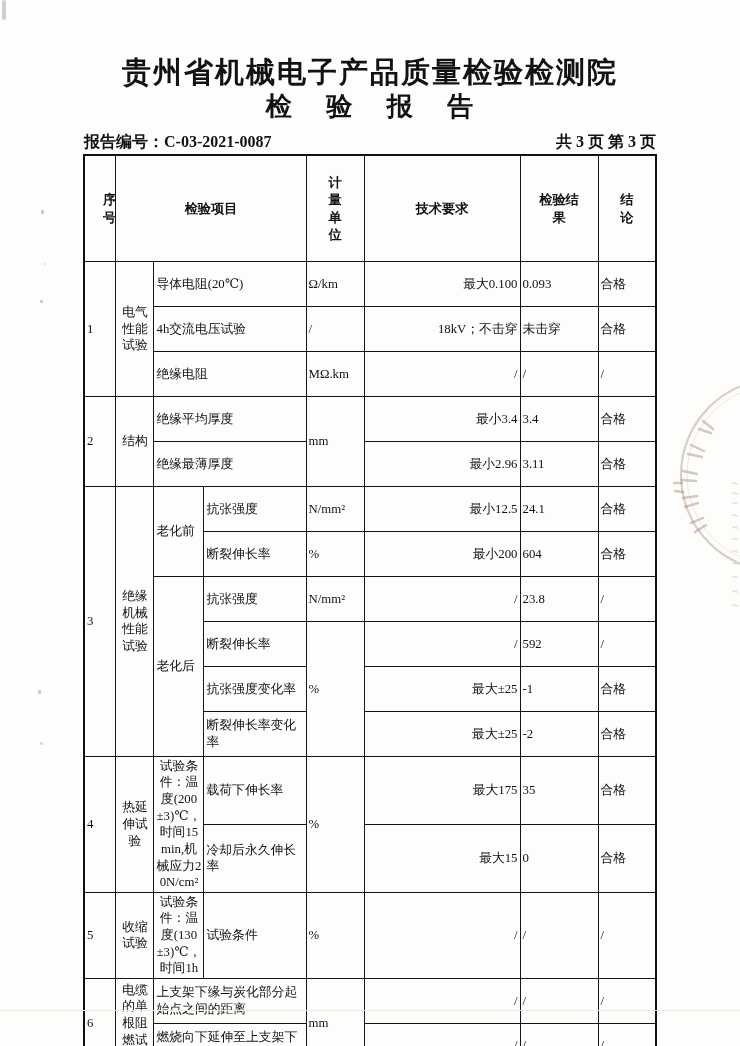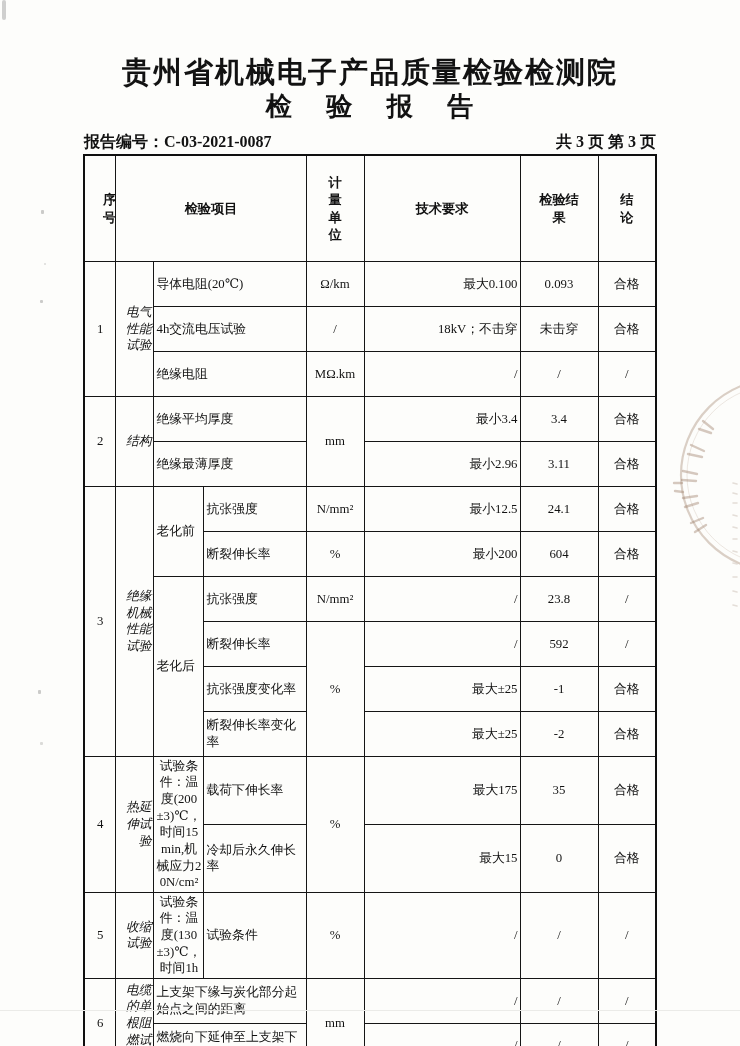--- a/index.html
+++ b/index.html
@@ -40,22 +40,22 @@
   table.report th, table.report td{
     border:1.6px solid #151515;
     font-size:12.8px;
     vertical-align:middle;
     padding:1px 2px;
     word-break:break-all;
     line-height:1.3;
   }
   table.report th{font-weight:700;text-align:center;font-size:13.2px;padding:18px;}
   .h26{height:26px}.h45{height:45px}.h50{height:50px}.h76{height:76px}
-  .c{text-align:center}
-  .grp{text-align:right;padding:1px 1px 1px 3px;line-height:1.35;font-style:italic;}
+  .c{}
+  .grp{text-align:center;padding:1px 1px 1px 3px;line-height:1.35;}
   .sub{text-align:left;padding-left:5px;}
   .item{text-align:left;padding:2px 3px 2px 5px;}
   .req{text-align:right;padding-left:7px;}
   .cond{text-align:center;padding:2px 2px;font-size:11.5px;line-height:1.2;}
   .concl-h{word-spacing:10px;}
   .footer-note{
     width:572px;margin:7px auto 0 auto;
     font-size:13.5px;font-weight:700;text-align:left;
   }
   

